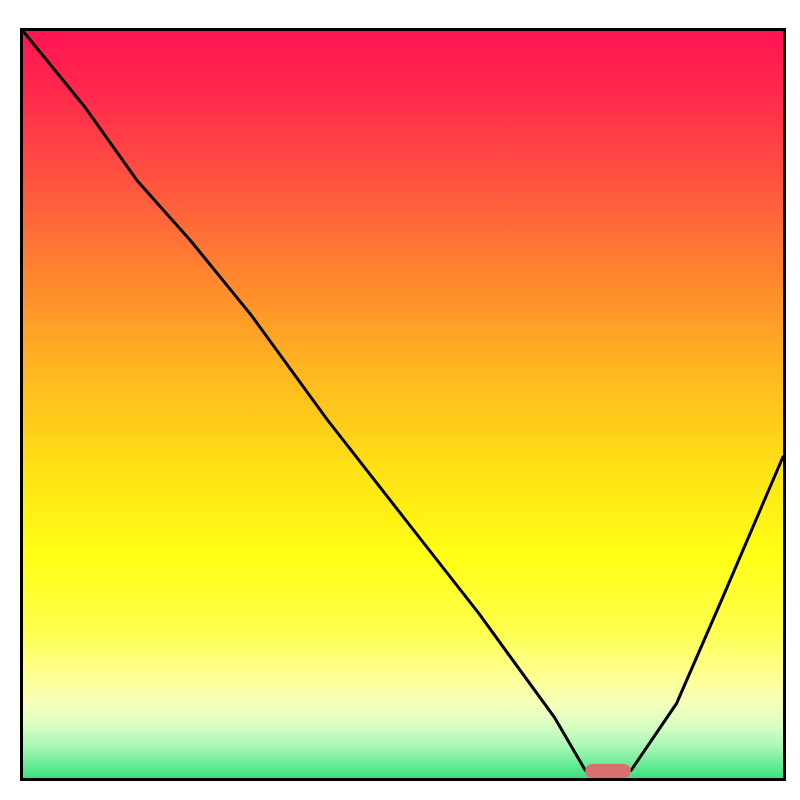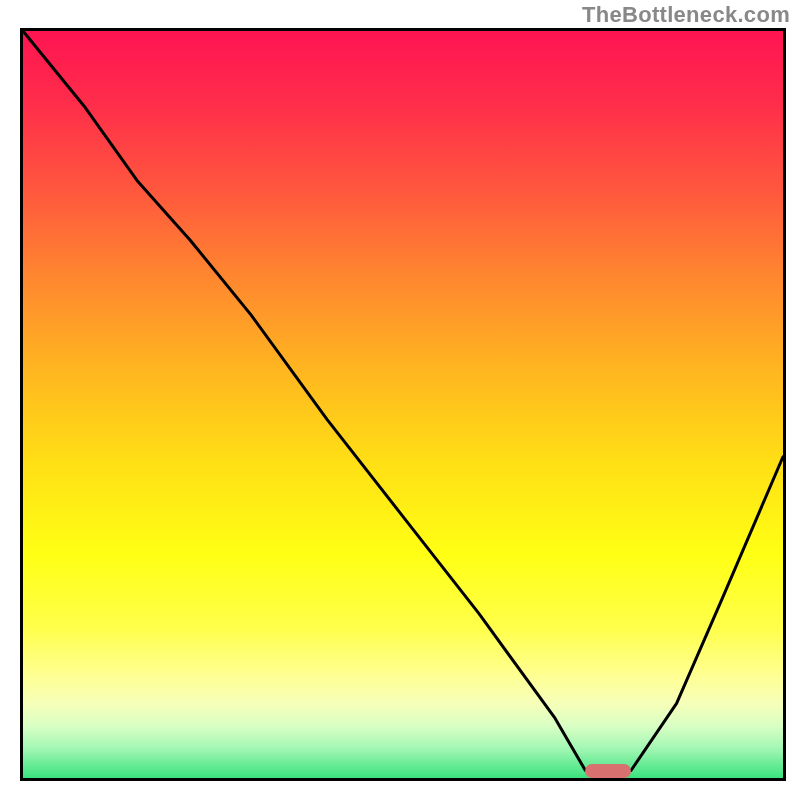--- a/index.html
+++ b/index.html
@@ -18,20 +18,19 @@
  #f6ffb9 90%,
  #d9ffc4 93%,
  #a4f7b4 96%,
  #39e27e 100%)}
 svg{display:block}
 .marker{position:absolute;height:14px;background:#d87070;border-radius:7px}
 </style>
 </head>
 <body>
 <div class="wrap">
-<div class="watermark">TheBottleneck.com</div>
 <div class="plot">
 <svg viewBox="0 0 760 747" width="760" height="747" preserveAspectRatio="none">
 <path id="curve" d="M0.0 0.0 L60.8 74.7 L114.0 149.4 L167.2 209.2 L228.0 283.9 L304.0 388.4 L380.0 485.6 L456.0 582.7 L532.0 687.2 L562.4 739.5 L585.2 741.8 L608.0 739.5 L653.6 672.3 L699.2 567.7 L760.0 425.8" fill="none" stroke="#000" stroke-width="3" stroke-linejoin="round" stroke-linecap="round"></path>
 </svg>
 <div id="marker" class="marker" style="left: 562.4px; width: 45.6px; top: 732.53px;"></div>
 </div>
 </div>
 
 </body></html>

